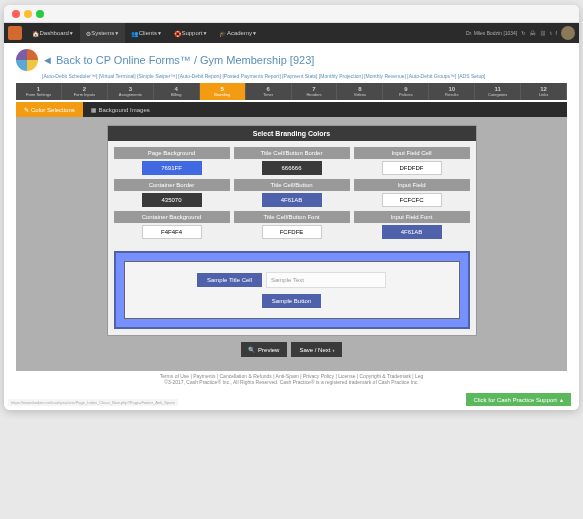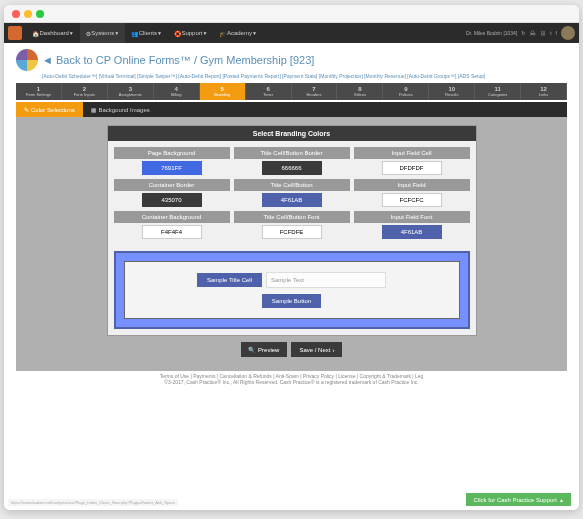--- a/index.html
+++ b/index.html
@@ -1,17 +1,17 @@
 <!DOCTYPE html>
 <html><head>
 <meta charset="utf-8">
 <style>
 *{margin:0;padding:0;box-sizing:border-box;font-family:Arial,sans-serif}
 body{background:#e8e8e8;width:583px;height:519px;overflow:hidden;font-size:7px}
-.window{background:#fff;width:575px;height:505px;margin:5px auto;border-radius:6px;box-shadow:0 2px 8px rgba(0,0,0,.2);overflow:hidden;position:relative}
+.window{background:#fff;width:575px;height:405px;margin:5px auto;border-radius:6px;box-shadow:0 2px 8px rgba(0,0,0,.2);overflow:hidden;position:relative}
 .titlebar{background:#f5f5f5;height:18px;display:flex;align-items:center;padding:0 8px;border-bottom:1px solid #ddd}
 .dot{width:8px;height:8px;border-radius:50%;margin-right:4px}
 .dot.r{background:#ff5f57}.dot.y{background:#ffbd2e}.dot.g{background:#28ca42}
 .topnav{background:#2b2b2b;height:20px;display:flex;align-items:center;padding:0 4px;color:#ccc;font-size:6px}
 .nav-icon{width:14px;height:14px;background:#d4692f;border-radius:2px;margin-right:4px}
 .nav-item{padding:0 6px;height:20px;display:flex;align-items:center;cursor:pointer;color:#ccc}
 .nav-item.active{background:#3a3a3a}
 .nav-spacer{flex:1}
 .nav-right{display:flex;align-items:center;gap:4px;color:#aaa;font-size:5px}
 .nav-right span{cursor:pointer}

